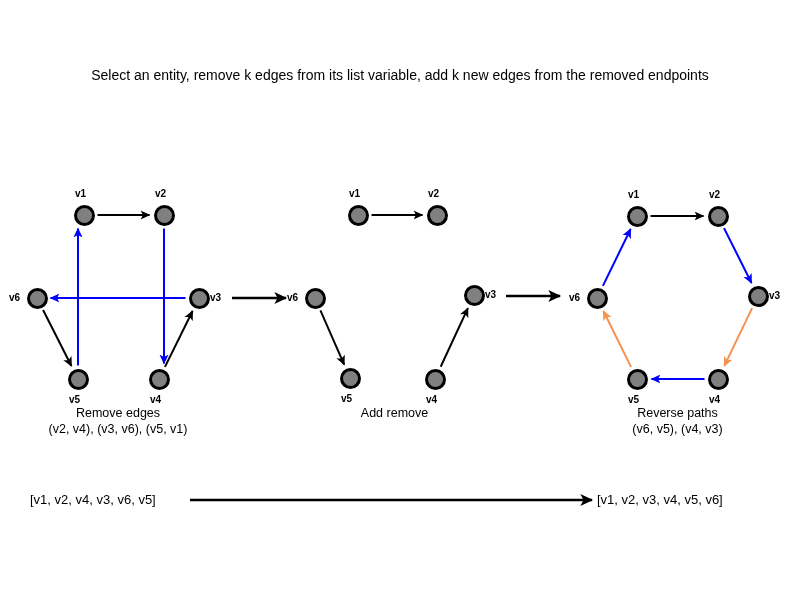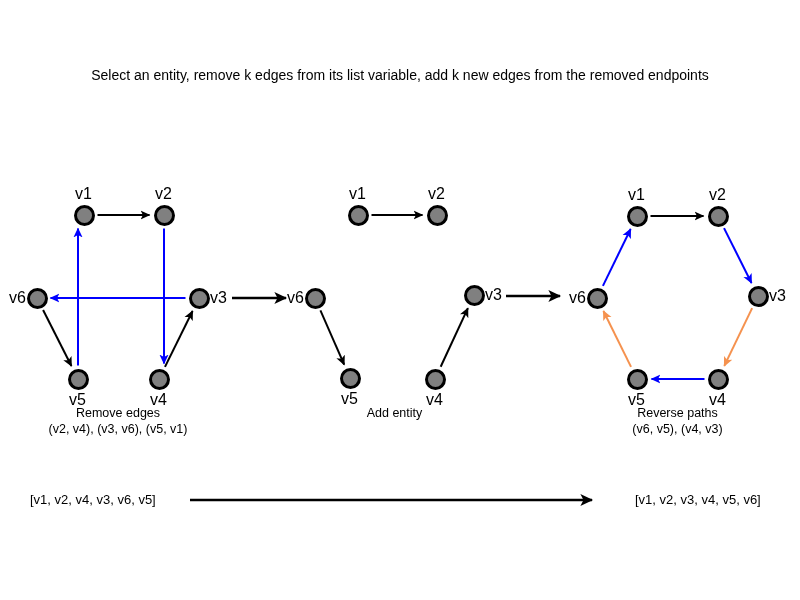--- a/index.html
+++ b/index.html
@@ -54,23 +54,24 @@
     position: absolute;
     text-align: center;
     font-size: 12.5px;
     line-height: 16px;
     white-space: pre-line;
   }
   .caption .cap-line1 { display: block; }
   .caption .cap-line2 { display: block; }
   .node-label {
     position: absolute;
-    font-size: 16px;
+    font-size: 10px;
     line-height: 13px;
     white-space: nowrap;
+    font-weight: bold;
   }
   .list-text {
     position: absolute;
     font-size: 13px;
     line-height: 16px;
     white-space: nowrap;
   }
   svg { position: absolute; left: 0; top: 0; overflow: visible; }
 </style>
 </head>
@@ -147,20 +148,20 @@
       <div class="node-label" style="left: 287px; top: 291px;">v6</div>
       <div class="node-label" style="left: 628px; top: 188px;">v1</div>
       <div class="node-label" style="left: 709px; top: 188px;">v2</div>
       <div class="node-label" style="left: 769px; top: 289px;">v3</div>
       <div class="node-label" style="left: 709px; top: 393px;">v4</div>
       <div class="node-label" style="left: 628px; top: 393px;">v5</div>
       <div class="node-label" style="left: 569px; top: 291px;">v6</div>
     </div>
   <div id="captions-layer">
       <div class="caption" style="left: -32px; top: 405px; width: 300px;"><span class="cap-line1">Remove edges</span><span class="cap-line2">(v2, v4), (v3, v6), (v5, v1)</span></div>
-      <div class="caption" style="left: 244.5px; top: 405px; width: 300px;"><span class="cap-line1">Add entity</span></div>
+      <div class="caption" style="left: 244.5px; top: 405px; width: 300px;"><span class="cap-line1">Add remove</span></div>
       <div class="caption" style="left: 527.5px; top: 405px; width: 300px;"><span class="cap-line1">Reverse paths</span><span class="cap-line2">(v6, v5), (v4, v3)</span></div>
     </div>
 
   <div class="list-text" id="list-before" style="left:30px; top:492px;">[v1, v2, v4, v3, v6, v5]</div>
-  <div class="list-text" id="list-after" style="left:597px; top:492px;margin-left:38px;">[v1, v2, v3, v4, v5, v6]</div>
+  <div class="list-text" id="list-after" style="left:597px; top:492px;">[v1, v2, v3, v4, v5, v6]</div>
 
 </div>
 
 </body></html>

